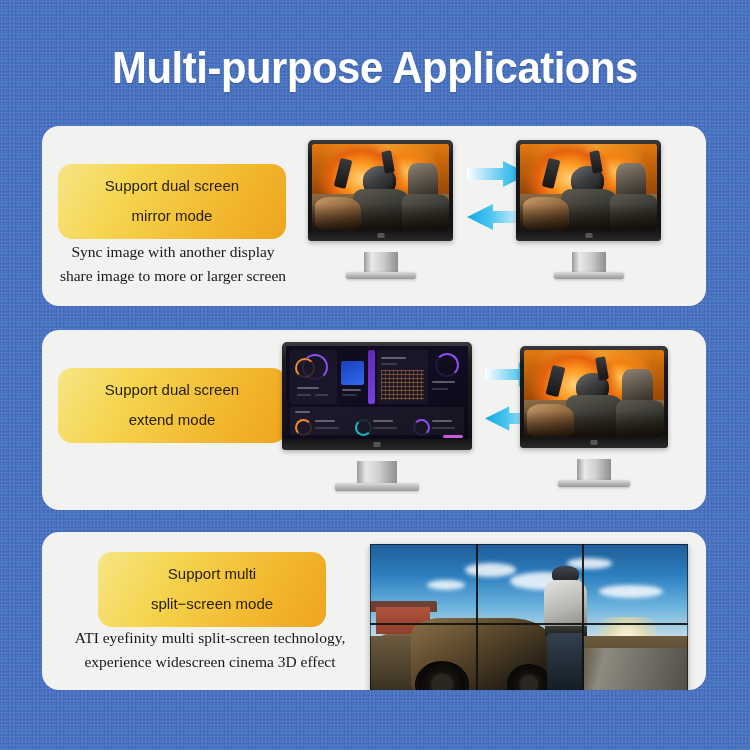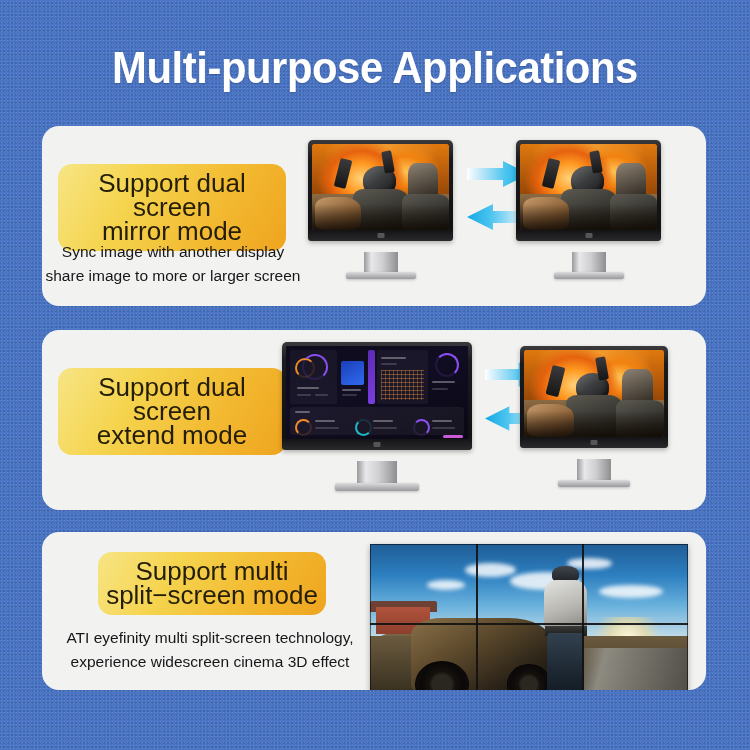--- a/index.html
+++ b/index.html
@@ -46,33 +46,34 @@
   }
   #card1{ top:126px; height:180px; }
   #card2{ top:330px; height:180px; }
   #card3{ top:532px; height:158px; }
 
   .badge{
     position:absolute;
     border-radius:14px;
     background:linear-gradient(120deg,#f7e585 0%,#f5d44e 32%,#f2b82f 70%,#efa41f 100%);
     color:#241d08;
-    font-size:26px;
-    line-height:24px;
+    font-size:15px;
+    line-height:30px;
     text-align:center;
     padding:7px 0 8px;
     white-space:pre-line;
   }
   .desc{
     position:absolute;
     text-align:center;
     color:#17171a;
     font-size:15.5px;
     line-height:24px;
     white-space:pre-line;
+    font-family:Liberation Serif, serif;
   }
   .note{
     position:absolute;
     color:#1d1d20;
     font-size:11.5px;
     white-space:nowrap;
   }
 
   
   #card1 .badge{ left:16px; top:38px; width:228px; }

